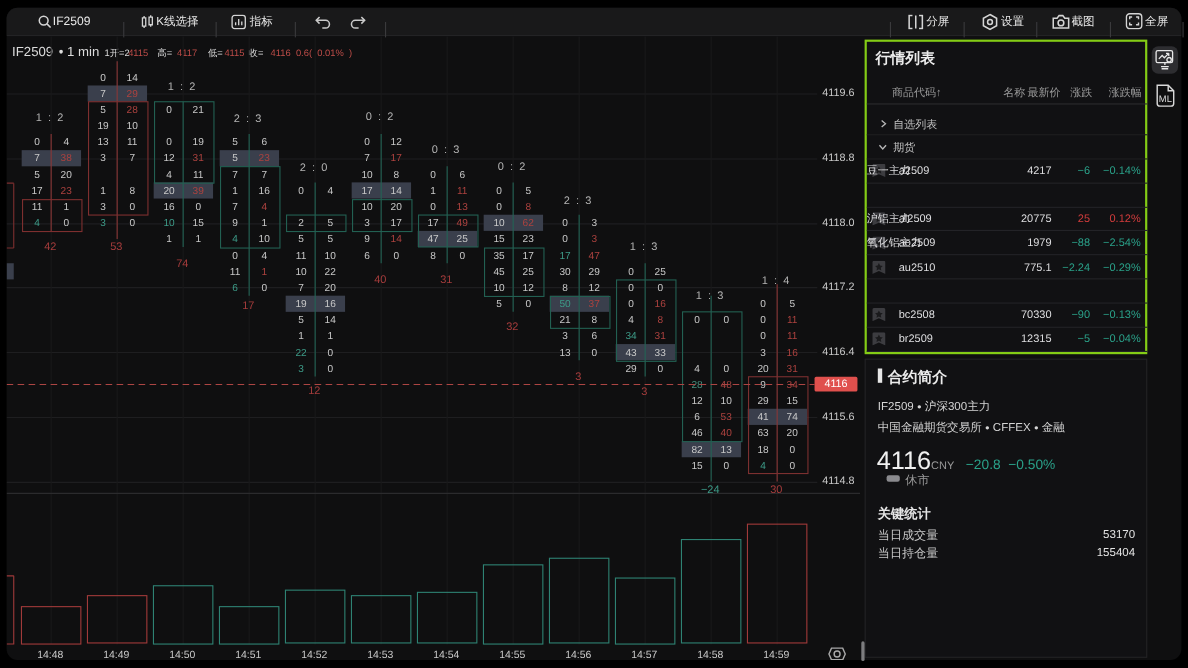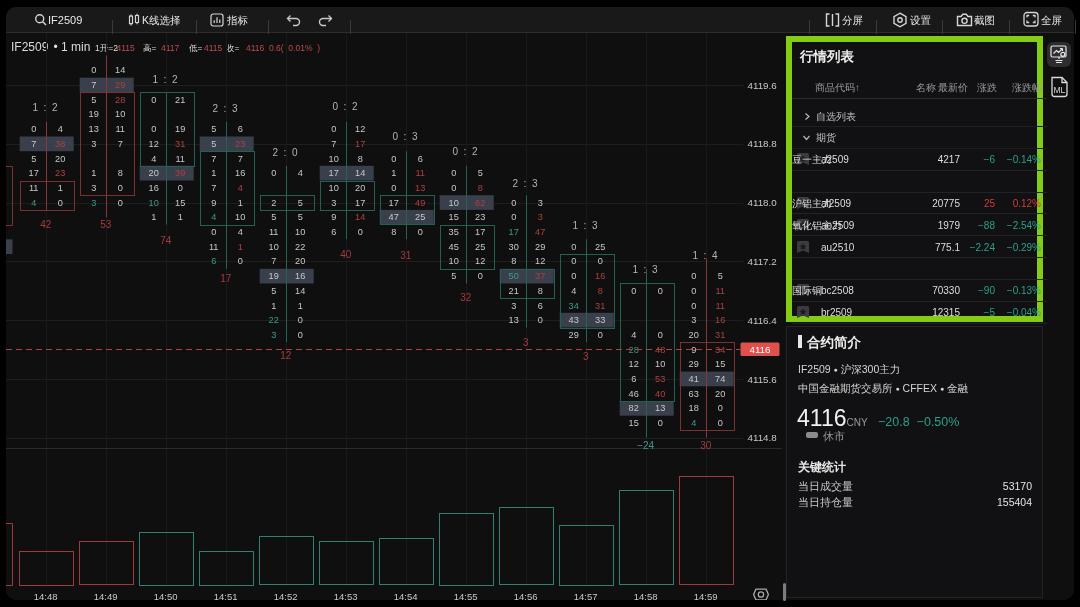--- a/index.html
+++ b/index.html
@@ -8,21 +8,21 @@
 .abs{position:absolute}
 
 #tbar{position:absolute;left:6px;top:7px;width:1068px;height:26px;background:#19191a;border-radius:10px 10px 0 0;border-bottom:1px solid #2d2d2f}
 .tsep{position:absolute;top:13px;width:1px;height:14px;background:#3a3a3c}
 .ttxt{position:absolute;top:0;height:26px;line-height:27px;color:#e8e8e8;font-size:11px;white-space:nowrap}
 
 #ohlc{position:absolute;left:0px;top:40px;width:500px;height:15px;line-height:15px;font-size:12px;color:#dcdcdc;white-space:nowrap}
 #ohlc .f{font-size:8.5px;line-height:15px;top:0.5px}
 #ohlc .r{color:#bf4d49}
 
-#sb1{position:absolute;left:786px;top:36px;width:257px;height:286px;background:#111113;border:6px solid #84cc16}
+#sb1{position:absolute;left:786px;top:36px;width:257px;height:286px;background:#111113;border:2px solid #84cc16}
 #sb2{position:absolute;left:786px;top:326px;width:257px;height:272px;background:#111113;border:1px solid #232325}
 .mrow{position:absolute;left:0;width:257px;height:22px;font-size:10px;color:#dedee0}
 .mrow span{position:absolute;top:4px;line-height:14px}
 .bm{position:absolute;left:5px;top:4px}
 .c1{left:29px}
 .c2{left:0;width:200px;text-align:left}
 .c3{right:89px;text-align:right}
 .c4{right:54px;text-align:right}
 .c5{right:8px;text-align:right}
 .msep{position:absolute;left:0;width:255px;height:1px;background:#232327}
@@ -492,21 +492,20 @@
         <span class="c5" style="color:#2aa189">−0.29%</span>
       </div>
 <div class="msep" style="top:215.2px"></div>
 <div class="msep" style="top:237.1px"></div>
 <div class="mrow" style="top:238.4px">
 <svg class="bm" width="12" height="12" viewBox="0 0 12 12">
           <path d="M1.5 0 h9 a1.5 1.5 0 0 1 1.5 1.5 v10.5 l-6 -2.6 -6 2.6 v-10.5 a1.5 1.5 0 0 1 1.5 -1.5 z" fill="#3c3c40"></path>
           <path d="M6 2.2 l1.1 2.2 2.4 .35 -1.75 1.7 .4 2.4 L6 7.7 3.85 8.85 l.4 -2.4 -1.75 -1.7 2.4 -.35 z" fill="#1a1a1c"></path>
         </svg>
 <span class="c1">bc2508</span>
-        <span class="c2">国际铜</span>
         <span class="c3">70330</span>
         <span class="c4" style="color:#2aa189">−90</span>
         <span class="c5" style="color:#2aa189">−0.13%</span>
       </div>
 <div class="msep" style="top:259.0px"></div>
 <div class="mrow" style="top:260.3px">
 <svg class="bm" width="12" height="12" viewBox="0 0 12 12">
           <path d="M1.5 0 h9 a1.5 1.5 0 0 1 1.5 1.5 v10.5 l-6 -2.6 -6 2.6 v-10.5 a1.5 1.5 0 0 1 1.5 -1.5 z" fill="#3c3c40"></path>
           <path d="M6 2.2 l1.1 2.2 2.4 .35 -1.75 1.7 .4 2.4 L6 7.7 3.85 8.85 l.4 -2.4 -1.75 -1.7 2.4 -.35 z" fill="#1a1a1c"></path>
         </svg>

